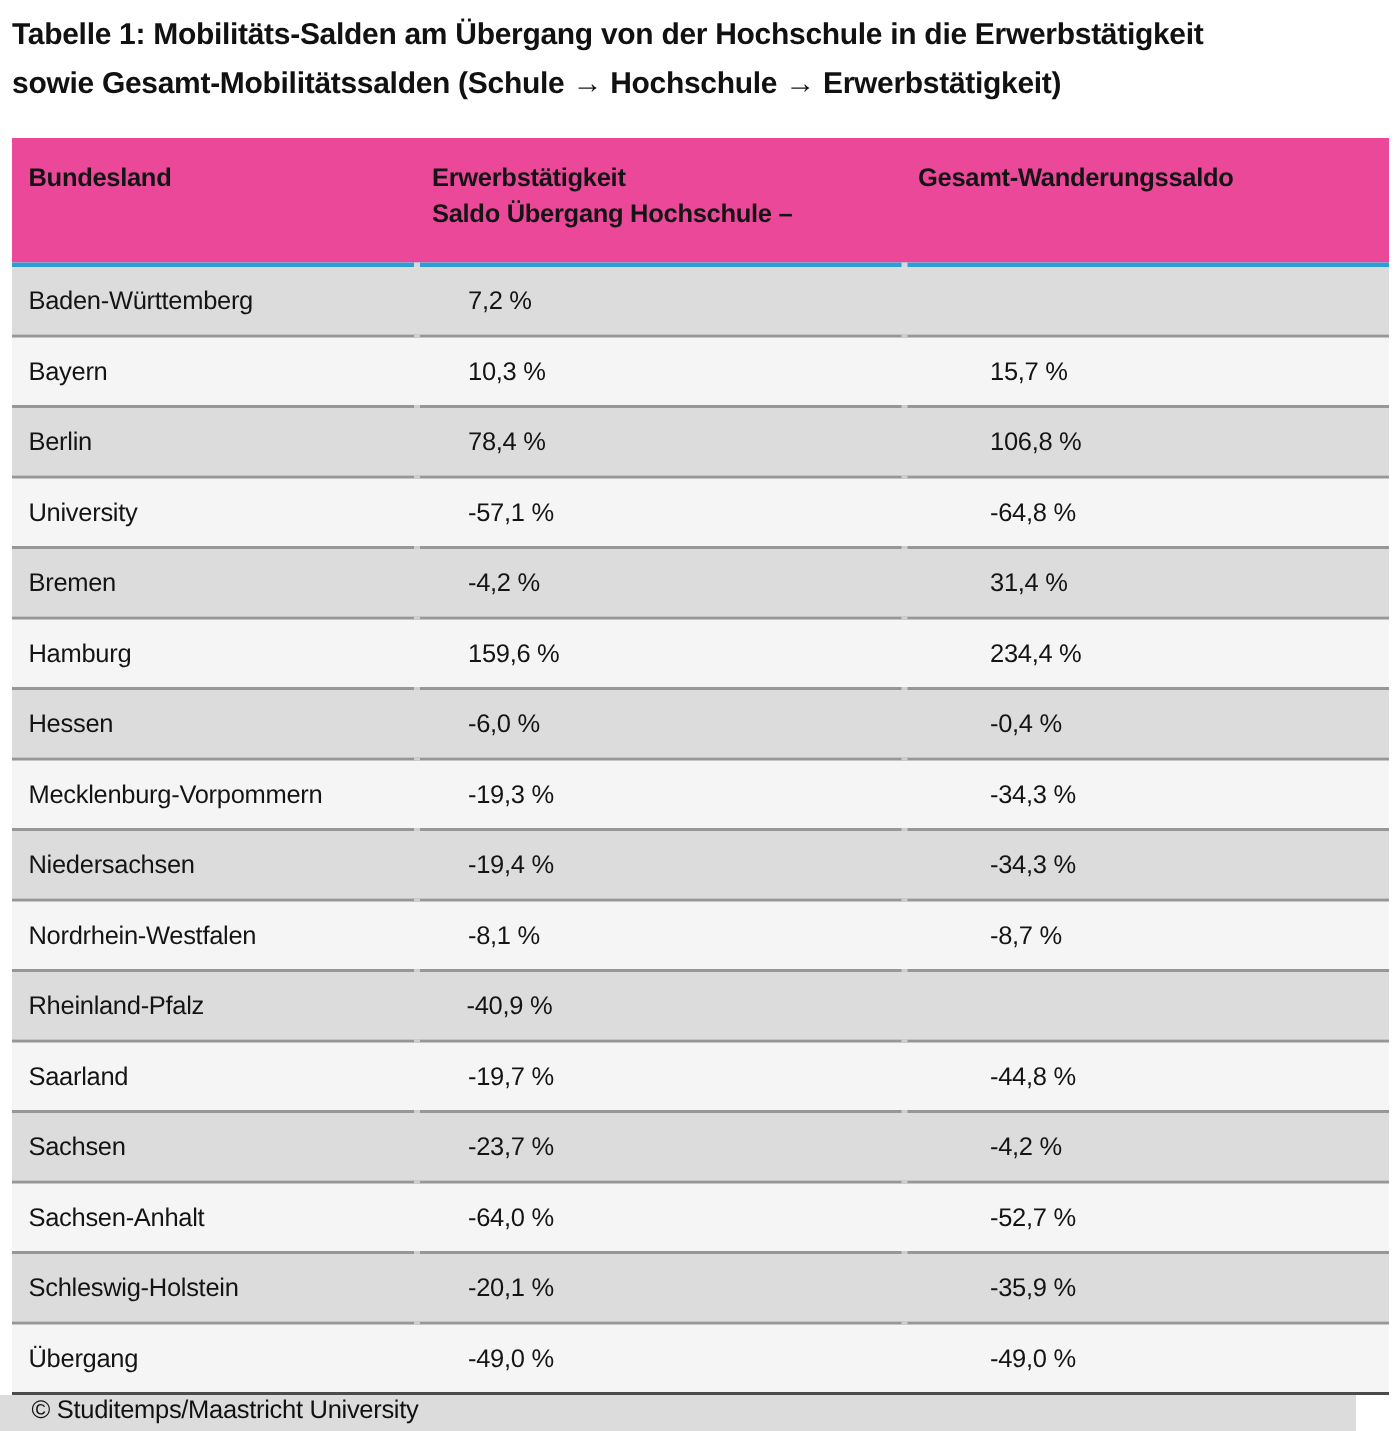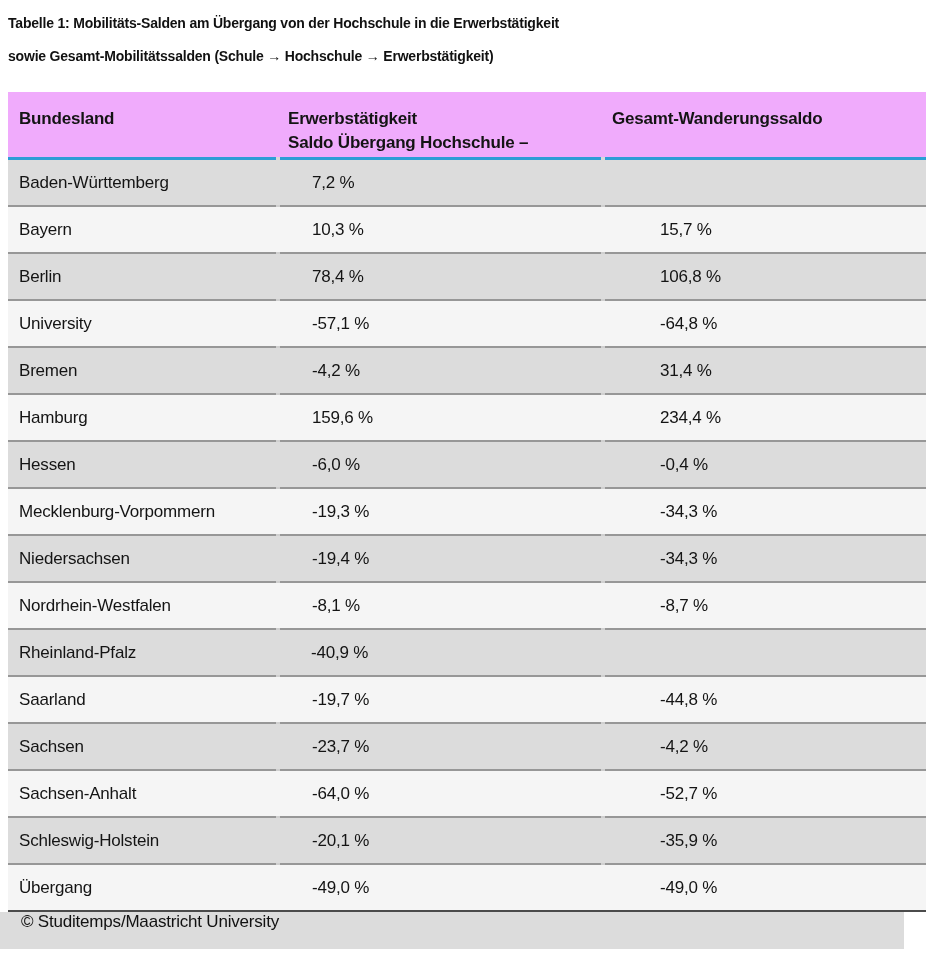--- a/index.html
+++ b/index.html
@@ -13,21 +13,21 @@
     color: #141414;
     -webkit-font-smoothing: antialiased;
   }
   .page { width: 929px; height: 954px; position: relative; }
 
   
   .title {
     box-sizing: border-box;
     height: 92px;
     padding: 7px 10px 0 8px;
-    font-size: 14px;
+    font-size: 20px;
     font-weight: bold;
     line-height: 33px;
     letter-spacing: -0.2px;
     color: #111111;
   }
 
   
   .table {
     box-sizing: border-box;
     margin-left: 8px;
@@ -35,22 +35,22 @@
     border-bottom: 2px solid #4b4b4b;
   }
   .cell {
     box-sizing: border-box;
     font-size: 17px;
     letter-spacing: -0.2px;
   }
   .thead {
     display: grid;
     grid-template-columns: 272px 325px 1fr;
-    background: #f0abfc;
-    height: 65px;
+    background: #ec4899;
+    height: 83px;
     align-items: start;
   }
   .thead .cell { font-weight: bold; padding-top: 15px; line-height: 24px; }
   .c1 { padding-left: 11px; }
   .c2 { padding-left: 8px; }
   .c3 { padding-left: 7px; }
 
   .blue-line {
     position: relative;
     height: 3px;

